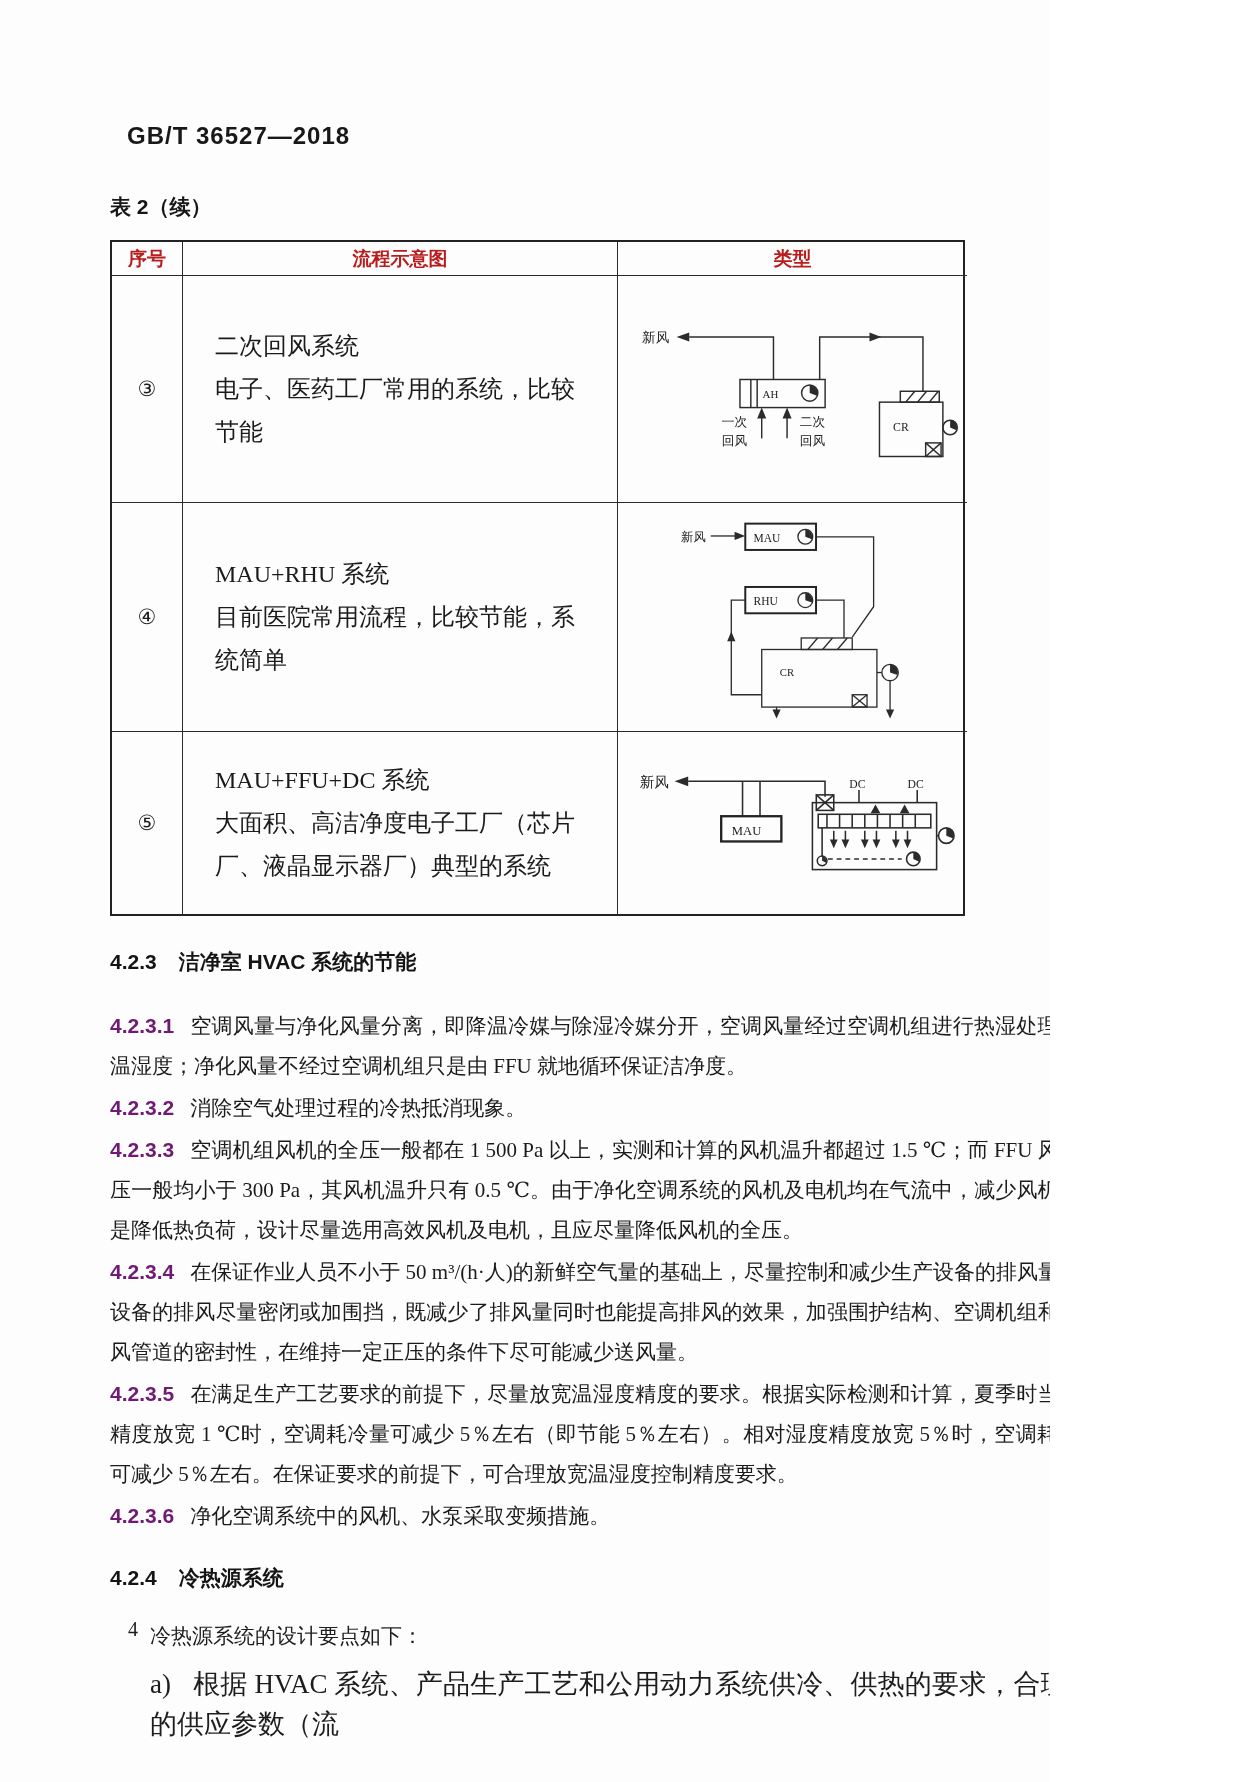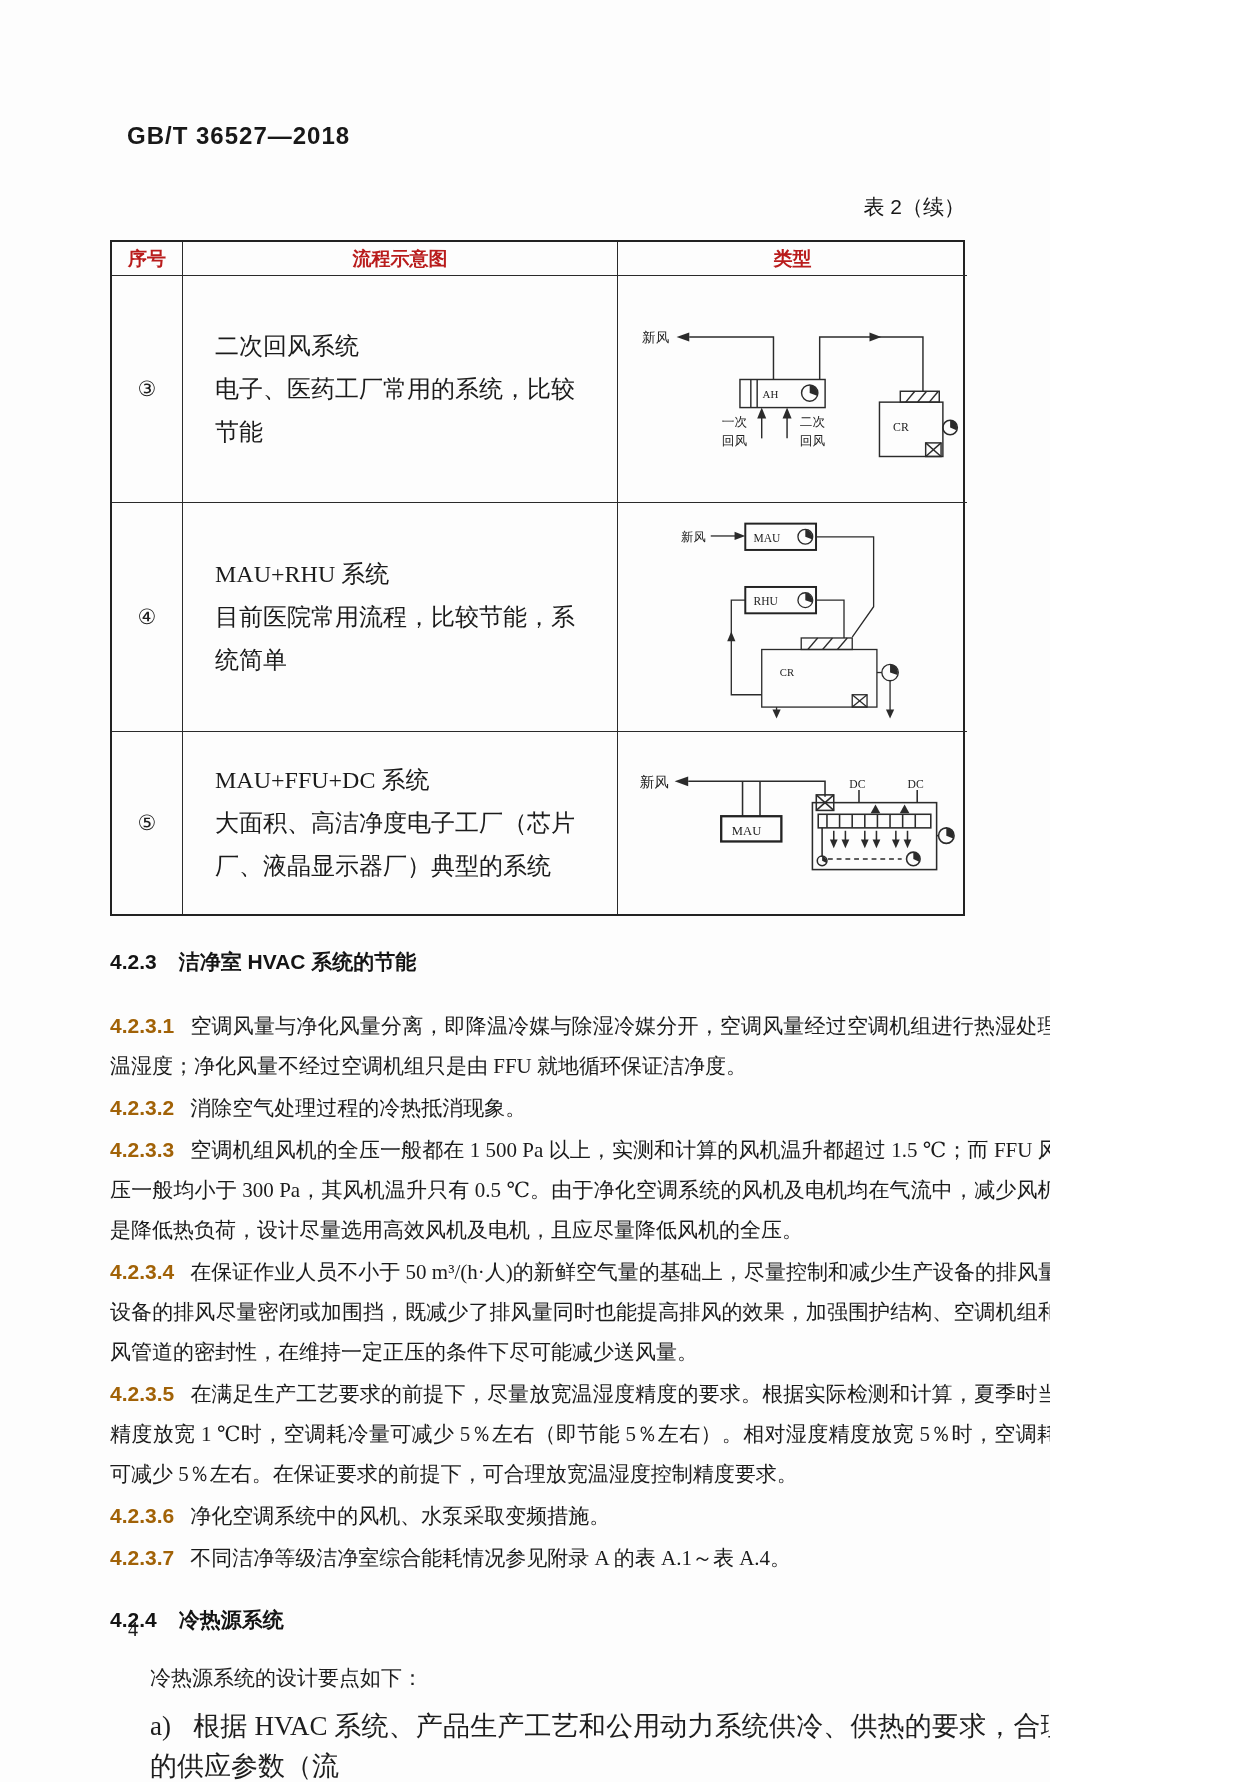--- a/index.html
+++ b/index.html
@@ -7,23 +7,23 @@
     position:relative; width:1050px; height:1782px; background:#fdfdfd;
     font-family:"Liberation Serif","DejaVu Serif",serif; color:#1d1d1d;
     overflow:hidden;
   }
   .doc-header {
     position:absolute; top:122px; left:127px;
     font-family:"Liberation Sans","DejaVu Sans",sans-serif;
     font-size:24px; font-weight:bold; letter-spacing:1px; color:#181818;
   }
   .tbl-caption {
-    position:absolute; top:193px; left:110px; width:855px; text-align:right;
-    font-family:"Liberation Sans","DejaVu Sans",sans-serif;
-    font-size:21px; font-weight:normal; color:#161616;
+    position:absolute; top:193px; left:110px; width:855px; text-align:left;
+    font-family:"Liberation Sans","DejaVu Sans",sans-serif;
+    font-size:21px; font-weight:bold; color:#161616;
   }
   .tbl {
     position:absolute; top:240px; left:110px; width:855px;
     display:grid;
     grid-template-columns:70px 435px 350px;
     grid-template-rows:33px 227px 229px 183px;
     border:2.5px solid #222;
     box-sizing:border-box;
   }
   .cell { box-sizing:border-box; border-left:1.5px solid #2a2a2a; border-top:1.5px solid #2a2a2a;
@@ -46,21 +46,21 @@
   svg .dlabel { font-family:"Liberation Serif","DejaVu Serif",serif; fill:#222; }
   .content { position:absolute; top:948px; left:110px; width:1012px; }
   .sec-heading {
     font-family:"Liberation Sans","DejaVu Sans",sans-serif;
     font-size:21px; font-weight:bold; color:#141414; margin:0 0 30px 0;
   }
   .sec-heading .snum { margin-right:22px; }
   p.clause { font-size:21px; line-height:40px; text-align:justify; margin:0 0 2px 0; color:#1b1b1b; }
   p.clause .pnum {
     font-family:"Liberation Sans","DejaVu Sans",sans-serif;
-    font-weight:bold; margin-right:16px; color:#a16207;
+    font-weight:bold; margin-right:16px; color:#701a75;
   }
   .sec-heading.second { margin-top:28px; margin-bottom:24px; }
   p.intro { font-size:21px; line-height:40px; margin:0 0 8px 0; text-indent:40px; }
   p.list-item { font-size:27px; line-height:40px; margin:0; padding-left:40px; text-align:justify; }
   p.list-item .marker { margin-right:22px; }
   .page-number { position:absolute; top:1618px; left:128px; font-size:20px; color:#1b1b1b; }
 </style>
 </head>
 <body>
 
@@ -247,21 +247,20 @@
 
   <div class="content">
     <h3 class="sec-heading"><span class="snum">4.2.3</span><span>洁净室 HVAC 系统的节能</span></h3>
 
     <p class="clause"><span class="pnum">4.2.3.1</span><span>空调风量与净化风量分离，即降温冷媒与除湿冷媒分开，空调风量经过空调机组进行热湿处理，保证温湿度；净化风量不经过空调机组只是由 FFU 就地循环保证洁净度。</span></p>
     <p class="clause"><span class="pnum">4.2.3.2</span><span>消除空气处理过程的冷热抵消现象。</span></p>
     <p class="clause"><span class="pnum">4.2.3.3</span><span>空调机组风机的全压一般都在 1 500 Pa 以上，实测和计算的风机温升都超过 1.5 ℃；而 FFU 风机的全压一般均小于 300 Pa，其风机温升只有 0.5 ℃。由于净化空调系统的风机及电机均在气流中，减少风机温升就是降低热负荷，设计尽量选用高效风机及电机，且应尽量降低风机的全压。</span></p>
     <p class="clause"><span class="pnum">4.2.3.4</span><span>在保证作业人员不小于 50 m³/(h·人)的新鲜空气量的基础上，尽量控制和减少生产设备的排风量，工艺设备的排风尽量密闭或加围挡，既减少了排风量同时也能提高排风的效果，加强围护结构、空调机组和送、回风管道的密封性，在维持一定正压的条件下尽可能减少送风量。</span></p>
     <p class="clause"><span class="pnum">4.2.3.5</span><span>在满足生产工艺要求的前提下，尽量放宽温湿度精度的要求。根据实际检测和计算，夏季时当把温度精度放宽 1 ℃时，空调耗冷量可减少 5％左右（即节能 5％左右）。相对湿度精度放宽 5％时，空调耗冷量也可减少 5％左右。在保证要求的前提下，可合理放宽温湿度控制精度要求。</span></p>
     <p class="clause"><span class="pnum">4.2.3.6</span><span>净化空调系统中的风机、水泵采取变频措施。</span></p>
-    <p class="clause"><span class="pnum">4.2.3.7</span><span>不同洁净等级洁净室综合能耗情况参见附录 A 的表 A.1～表 A.4。</span></p>
 
     <h3 class="sec-heading second"><span class="snum">4.2.4</span><span>冷热源系统</span></h3>
 
     <p class="intro">冷热源系统的设计要点如下：</p>
 
     <p class="list-item"><span class="marker">a)</span><span>根据 HVAC 系统、产品生产工艺和公用动力系统供冷、供热的要求，合理确定的供应参数（流</span></p>
   </div>
 
   <div class="page-number">4</div>
 

